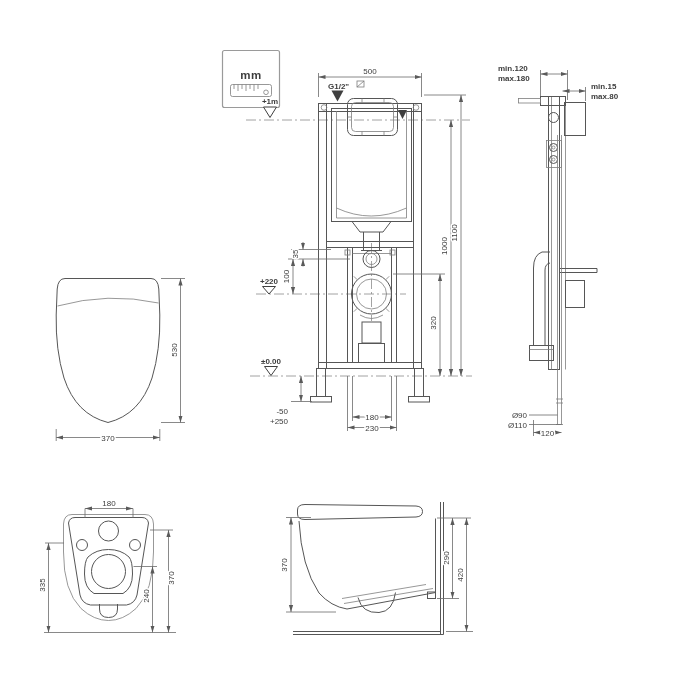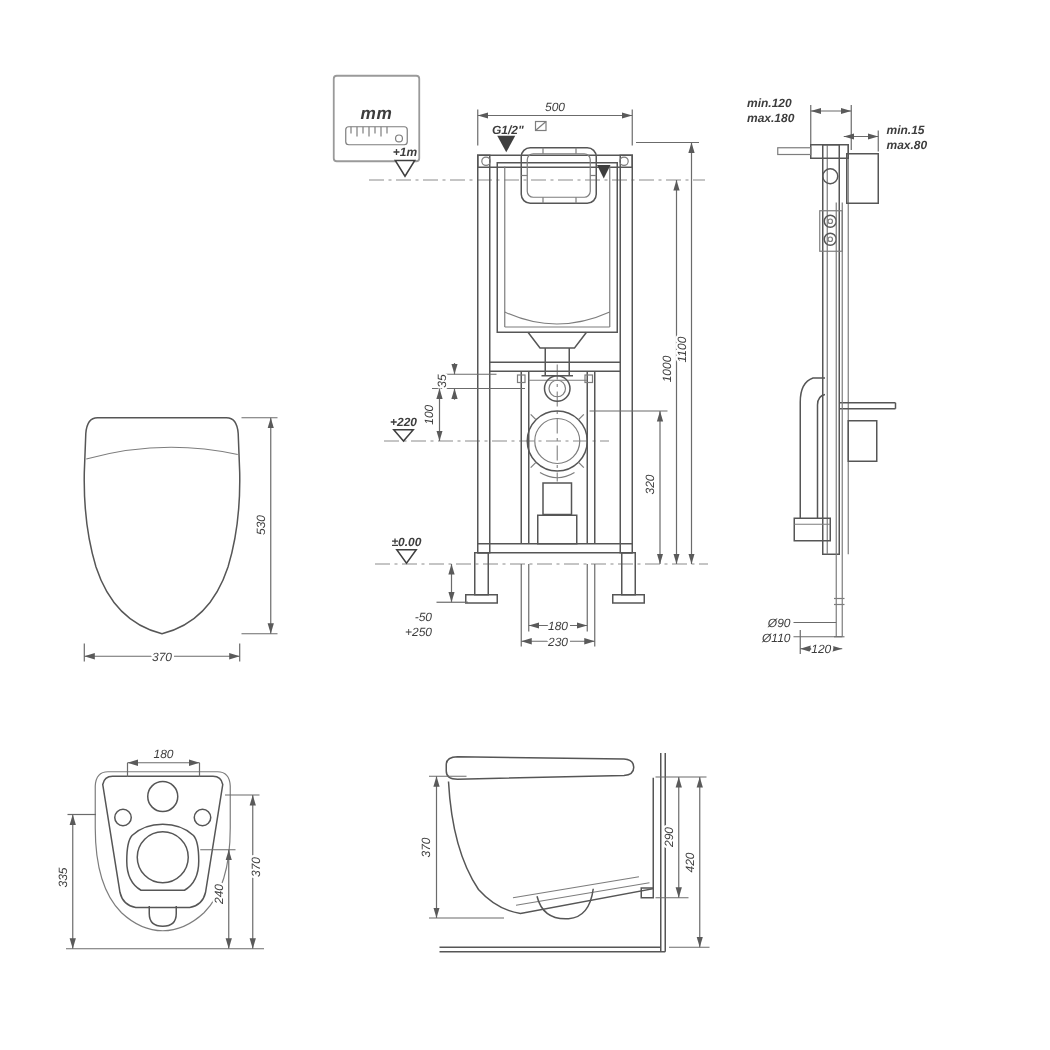--- a/index.html
+++ b/index.html
@@ -1,16 +1,16 @@
 <!DOCTYPE html>
 <html><head>
 <meta charset="utf-8">
 <style>
   html,body { margin:0; padding:0; background:#ffffff; }
-  .canvas { width:632px; height:700px; background:#ffffff; position:relative;font-style:italic; }
+  .canvas { width:632px; height:700px; background:#ffffff; position:relative; }
   svg { display:block; }
   svg text { font-family:"Liberation Sans", sans-serif; font-size:8.5px; fill:#3d3d3d; }
   .sm  { font-size:8px; }
   .b   { font-weight:bold; }
   .big { font-size:11.5px; font-weight:bold; letter-spacing:.5px; }
   .halo{ paint-order:stroke; stroke:#ffffff; stroke-width:3px; stroke-linejoin:round; }
   .s   { stroke:#565656; stroke-width:1; fill:none; }
   .s2  { stroke:#7d7d7d; stroke-width:.8; fill:none; }
   .box { stroke:#9a9a9a; stroke-width:1.2; fill:none; }
   .dim { stroke:#6b6b6b; stroke-width:.8; fill:none; }

